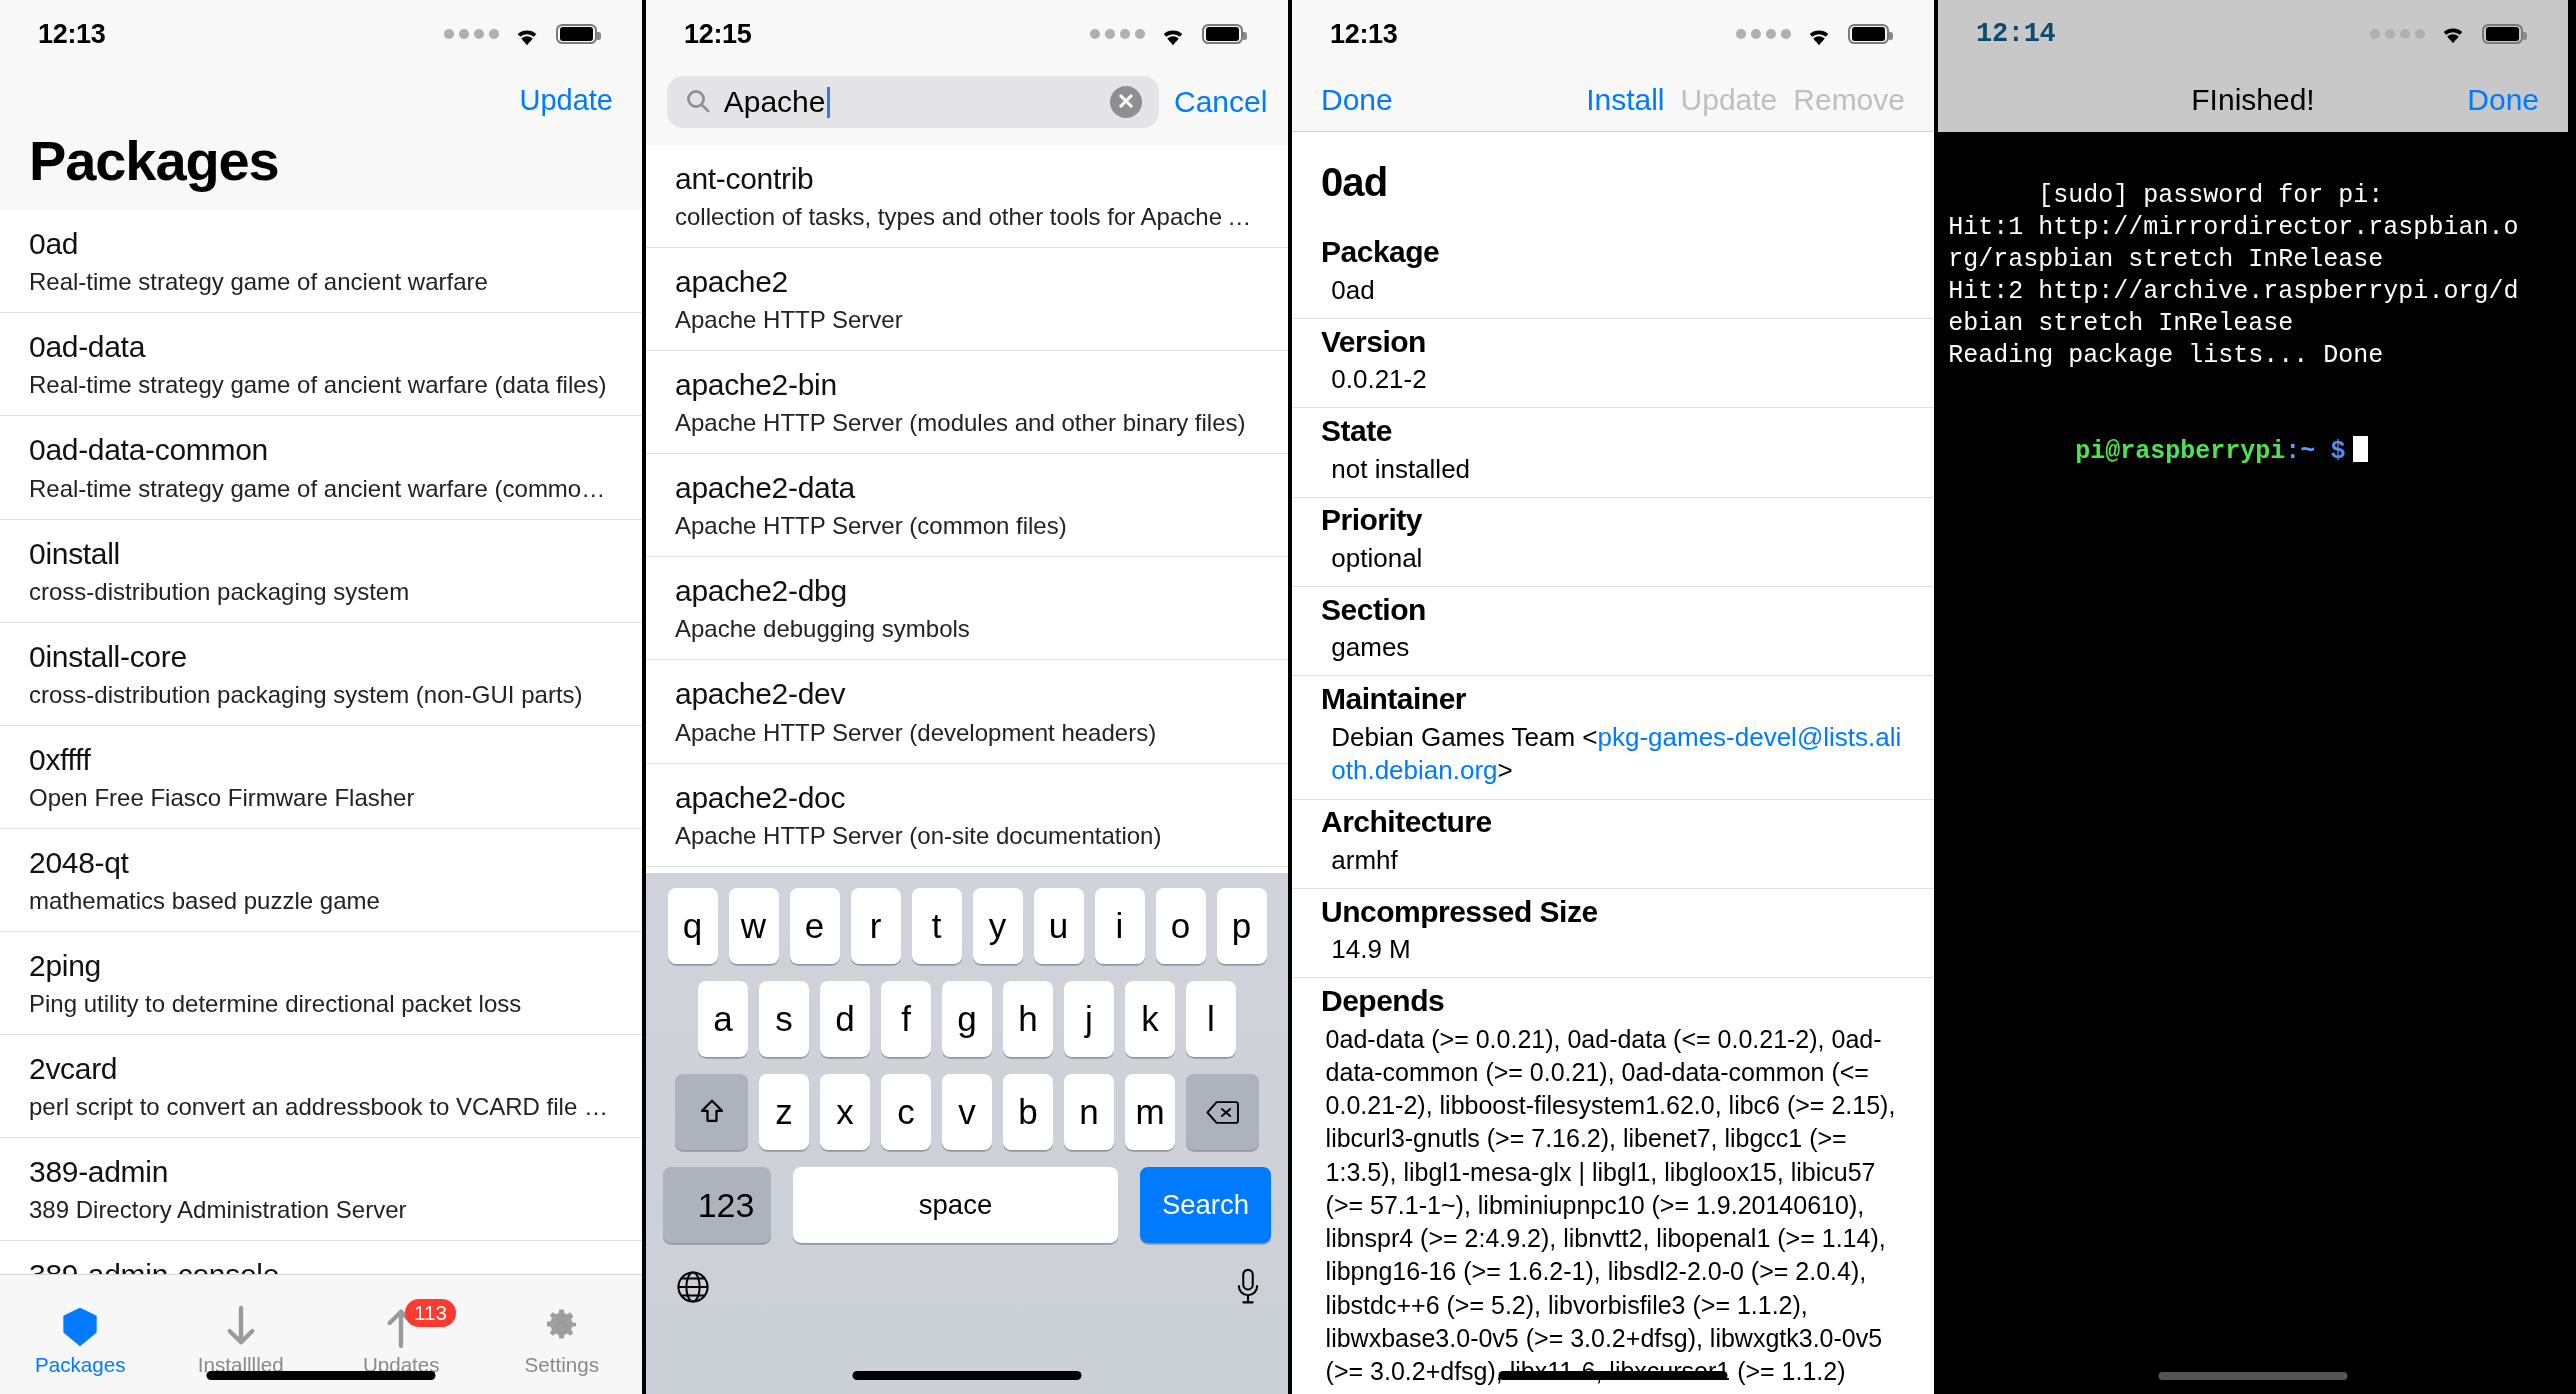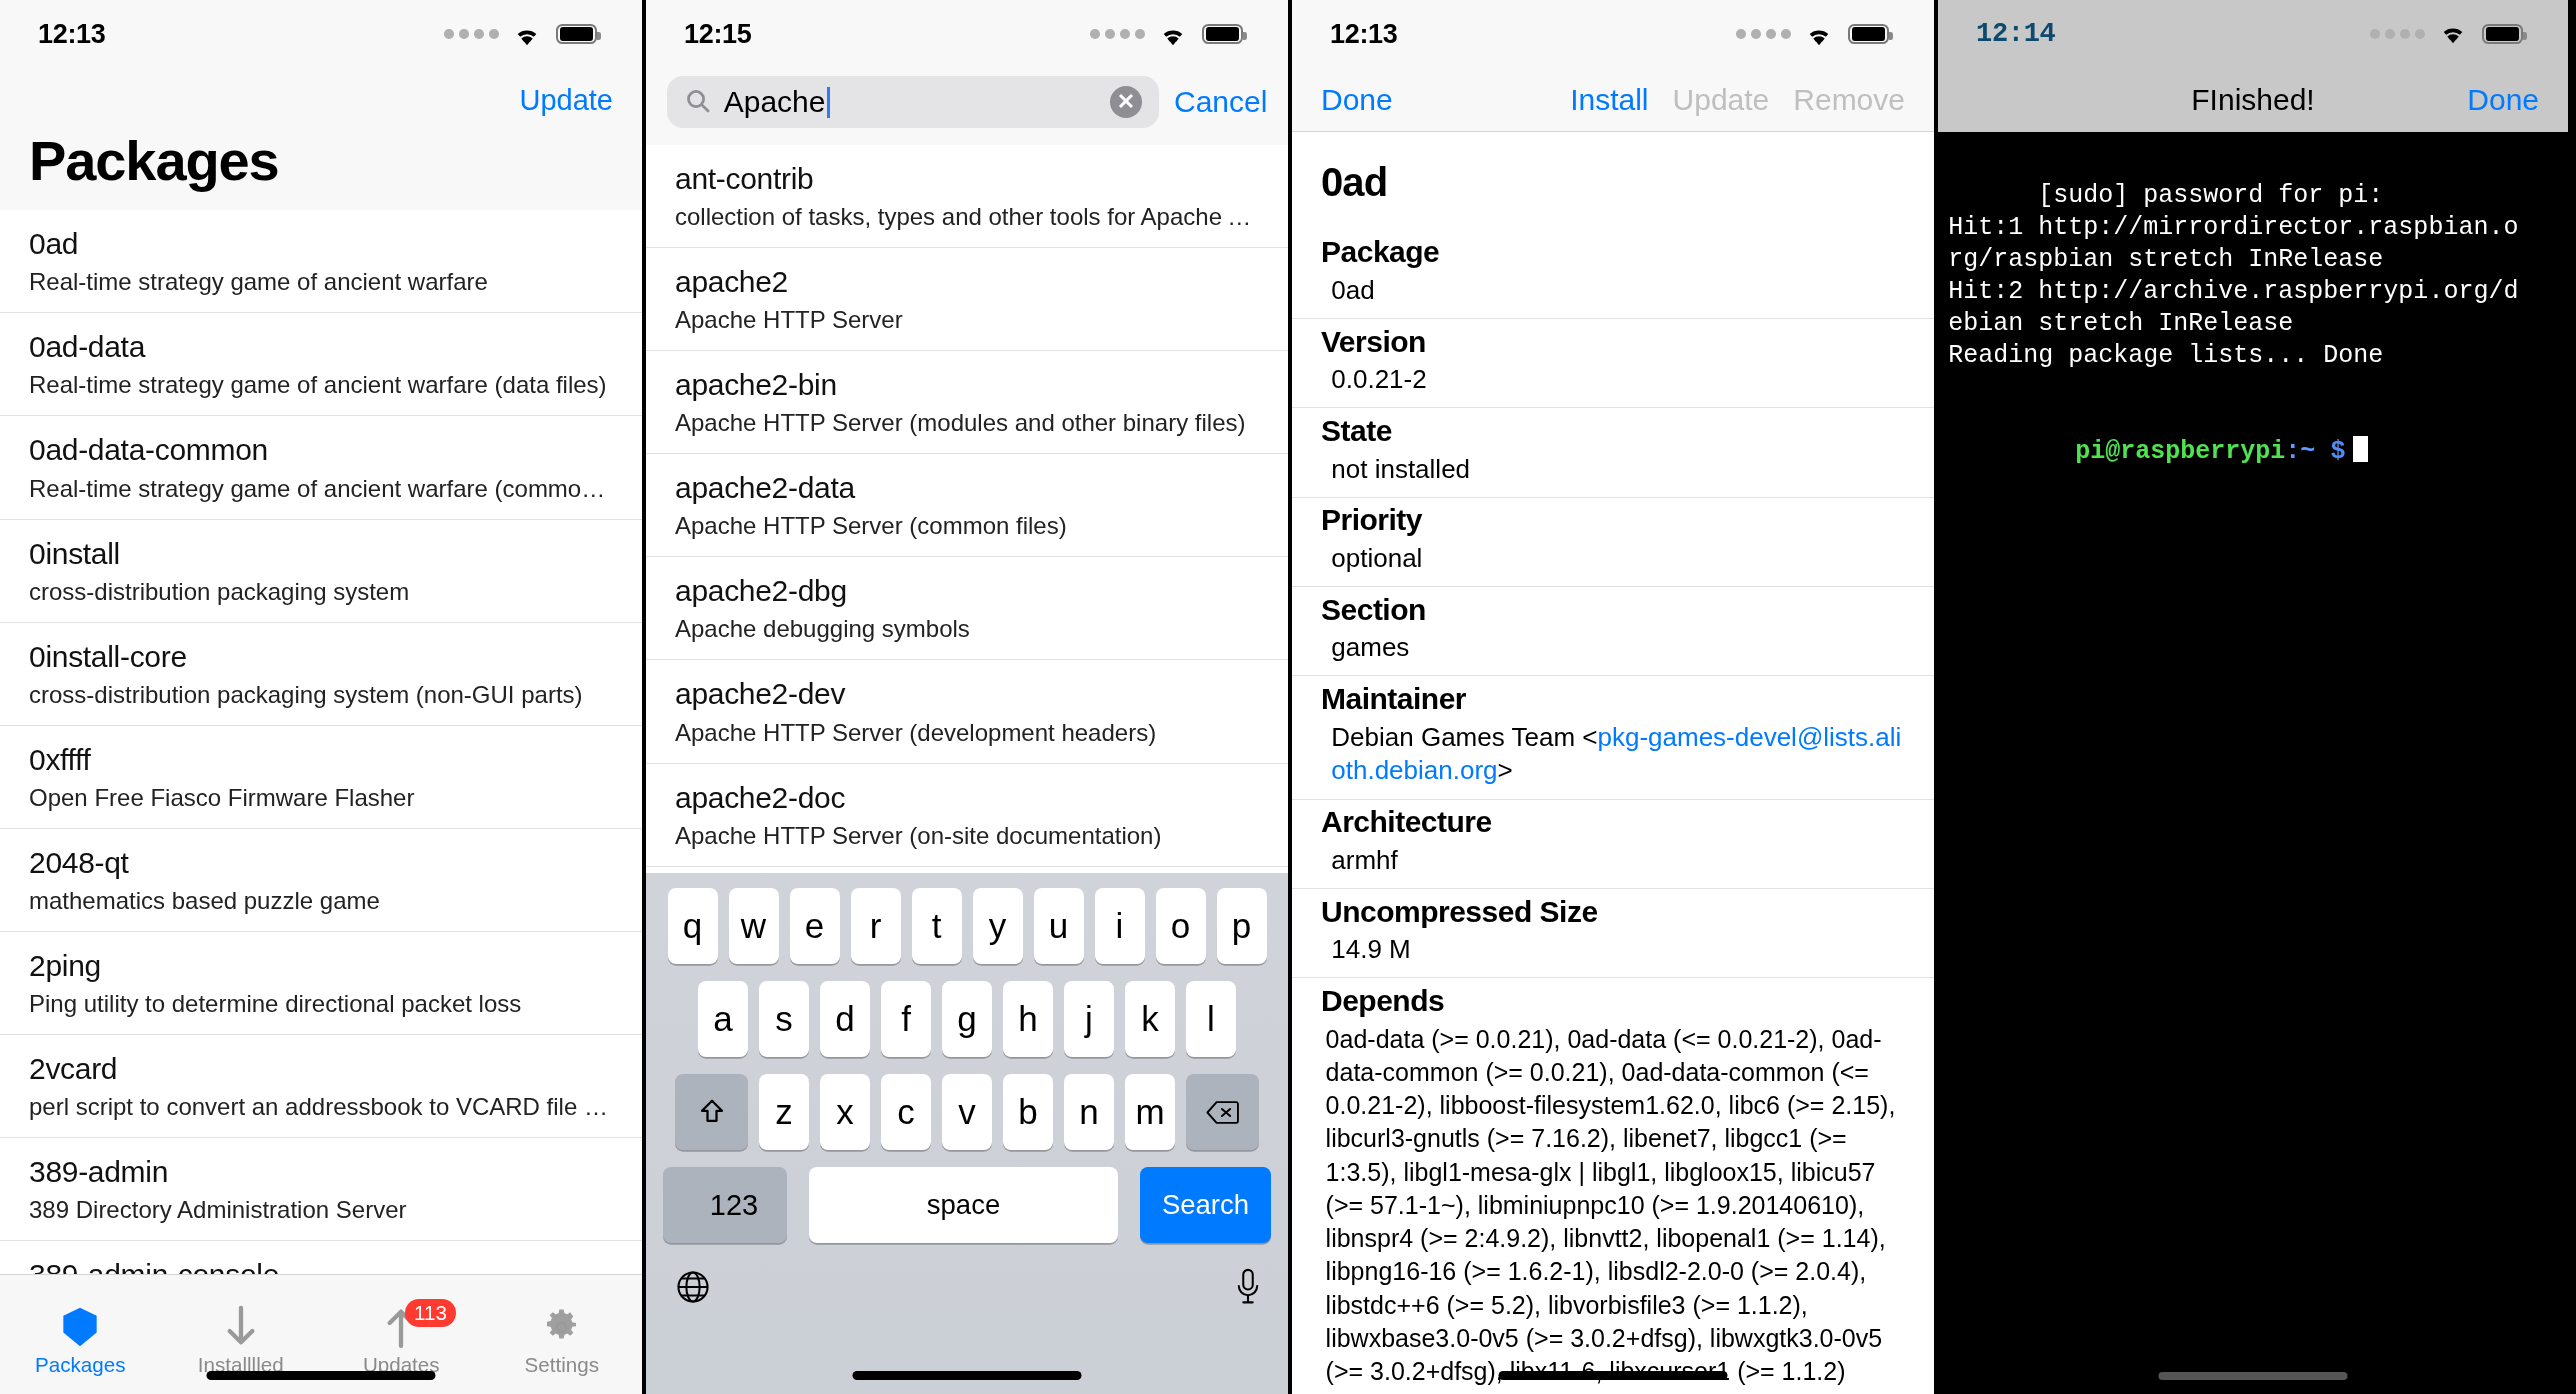--- a/index.html
+++ b/index.html
@@ -73,32 +73,32 @@
   
   .keyboard { position:absolute; left:0; bottom:0; width:100%; height:521px;
               background:linear-gradient(#d0d3d9,#cbcfd6); padding-top:15px; }
   .krow { display:flex; justify-content:center; gap:11px; margin-bottom:17px; }
   .krow.r2 { padding:0 31px; }
   .key { background:#fff; border-radius:8px; width:50px; height:76px; display:flex;
          align-items:center; justify-content:center; font-size:35px; color:#000;
          box-shadow:0 1.7px 0 rgba(0,0,0,.28); cursor:pointer; }
   .krow.r2 .key { width:50px; }
   .key.wide { background:#adb3bd; width:73px; }
-  .key.num { width:124px; background:#adb3bd; font-size:29px;padding-left:18px; }
+  .key.num { width:108px; background:#adb3bd; font-size:34px;padding-left:18px; }
   .key.space { flex:1; background:#fff; font-size:27.5px; margin:0 11px; }
   .key.search { width:131px; background:#007aff; color:#fff; font-size:27.5px; }
   .krow.r4 { padding:0 17px; }
   .kbottom { display:flex; justify-content:space-between; align-items:center; padding:8px 27.5px 0 27.5px; }
   .kbottom svg { display:block; }
 
   
   .p3-nav { display:flex; align-items:center; height:64px; background:#f8f8f8; padding:0 29px;
             border-bottom:1.1px solid #d2d2d2; }
   .p3-nav .left { font-size:30px; }
-  .p3-nav .right { margin-left:auto; display:flex; gap:24px; font-size:30px; }
+  .p3-nav .right { margin-left:auto; display:flex; gap:16px; font-size:30px; }
   .detail-body { background:#fff; height:calc(1394px - 68px - 64px); overflow:hidden; }
   .detail-title { font-size:40px; font-weight:bold; padding:27.5px 29px 25px 29px; letter-spacing:-0.9px; }
   .dgroup { border-top:1.1px solid #e0e0e0; padding:5.7px 29px 10.3px 29px; }
   .dgroup:first-of-type { border-top:none; }
   .dlabel { font-size:30px; font-weight:bold; letter-spacing:-0.5px; }
   .dvalue { font-size:26px; padding-left:10.3px; margin-top:4.6px; line-height:1.3; }
   .dvalue a { color:#007aff; text-decoration:none; word-break:break-all; }
   .depends { font-size:25px; line-height:1.33; padding-left:4.6px; margin-top:4.6px; }
 
   

